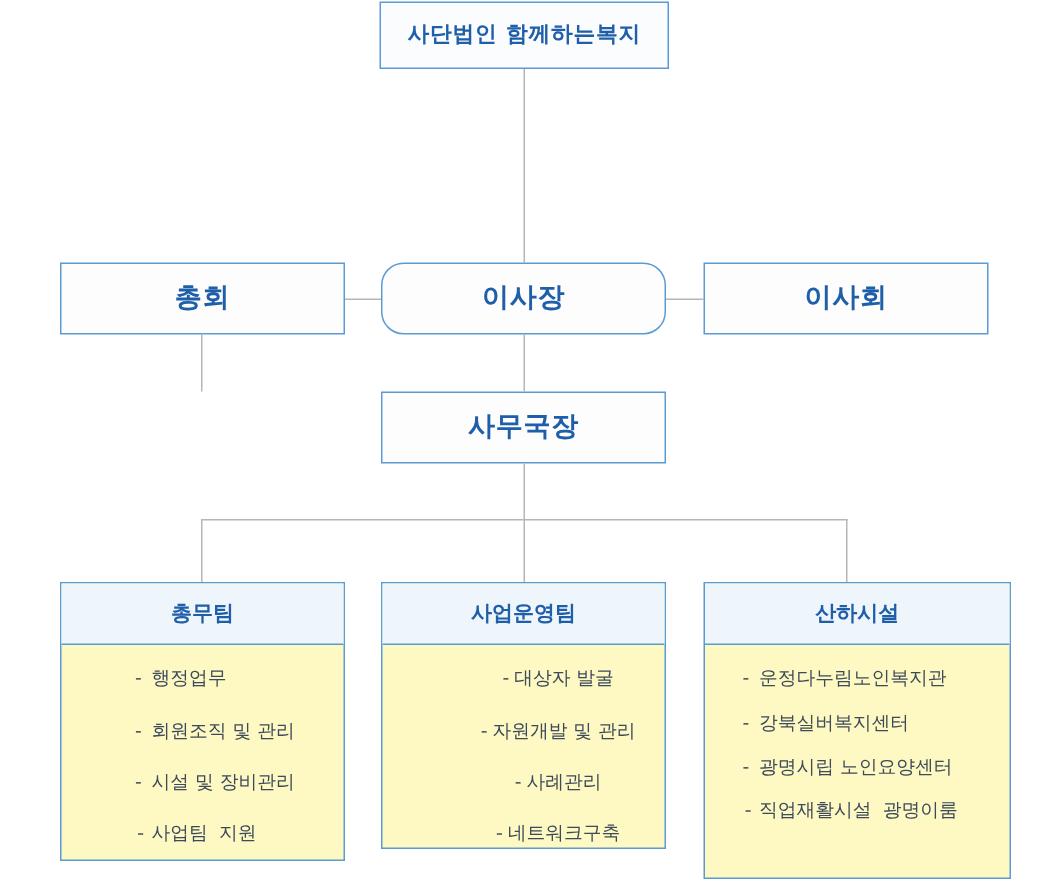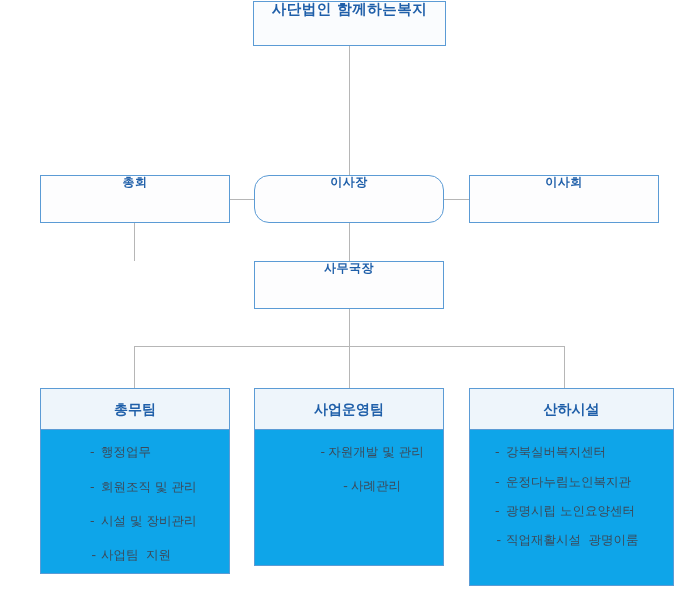--- a/index.html
+++ b/index.html
@@ -27,28 +27,28 @@
   .vline { width: 1px; }
   .hline { height: 1px; }
 
   
   .node {
     position: absolute;
     box-sizing: border-box;
     border: 1px solid #5b9bd5;
     background: #fdfdfe;
     display: flex;
-    align-items: flex-start;
+    align-items: center;
     justify-content: center;
     color: #1f5fa9;
     font-weight: bold;
     letter-spacing: 0.5px;
   }
   .node-label {
-    font-size: 12px;
+    font-size: 18px;
     line-height: 1;
     color: #1f5fa9;
     font-weight: bold;
   }
 
   
   #node-root {
     left: 253px;
     top: 1px;
     width: 193px;
@@ -64,21 +64,21 @@
 
   
   #node-steering-committee { left: 40px;  top: 261px; width: 190px; height: 48px; }
   #node-secretary-general  { left: 254px; top: 261px; width: 190px; height: 48px; }
 
   
   .dept {
     position: absolute;
     box-sizing: border-box;
     border: 1px solid #5b9bd5;
-    background: #0ea5e9;
+    background: #fef9c3;
     display: flex;
     flex-direction: column;
   }
   .dept-header {
     height: 40px;
     background: #eef5fb;
     border-bottom: 1px solid #5b9bd5;
     display: flex;
     align-items: center;
     justify-content: center;
@@ -174,33 +174,35 @@
       </ul>
     </div>
   </div>
 
   <div class="dept" id="dept-operations">
     <div class="dept-header">
       <span class="node-label">사업운영팀</span>
     </div>
     <div class="dept-body">
       <ul class="dept-list">
+        <li><span class="bullet">-</span><span>대상자 발굴</span></li>
         <li><span class="bullet">-</span><span>자원개발 및 관리</span></li>
         <li><span class="bullet">-</span><span>사례관리</span></li>
+        <li><span class="bullet">-</span><span>네트워크구축</span></li>
       </ul>
     </div>
   </div>
 
   <div class="dept" id="dept-affiliates">
     <div class="dept-header">
       <span class="node-label">산하시설</span>
     </div>
     <div class="dept-body">
       <ul class="dept-list">
+        <li><span class="bullet">-</span><span>운정다누림노인복지관</span></li>
         <li><span class="bullet">-</span><span>강북실버복지센터</span></li>
-        <li><span class="bullet">-</span><span>운정다누림노인복지관</span></li>
         <li><span class="bullet">-</span><span>광명시립 노인요양센터</span></li>
         <li><span class="bullet">-</span><span>직업재활시설 광명이룸</span></li>
       </ul>
     </div>
   </div>
 
 </div>
 
 </body></html>

